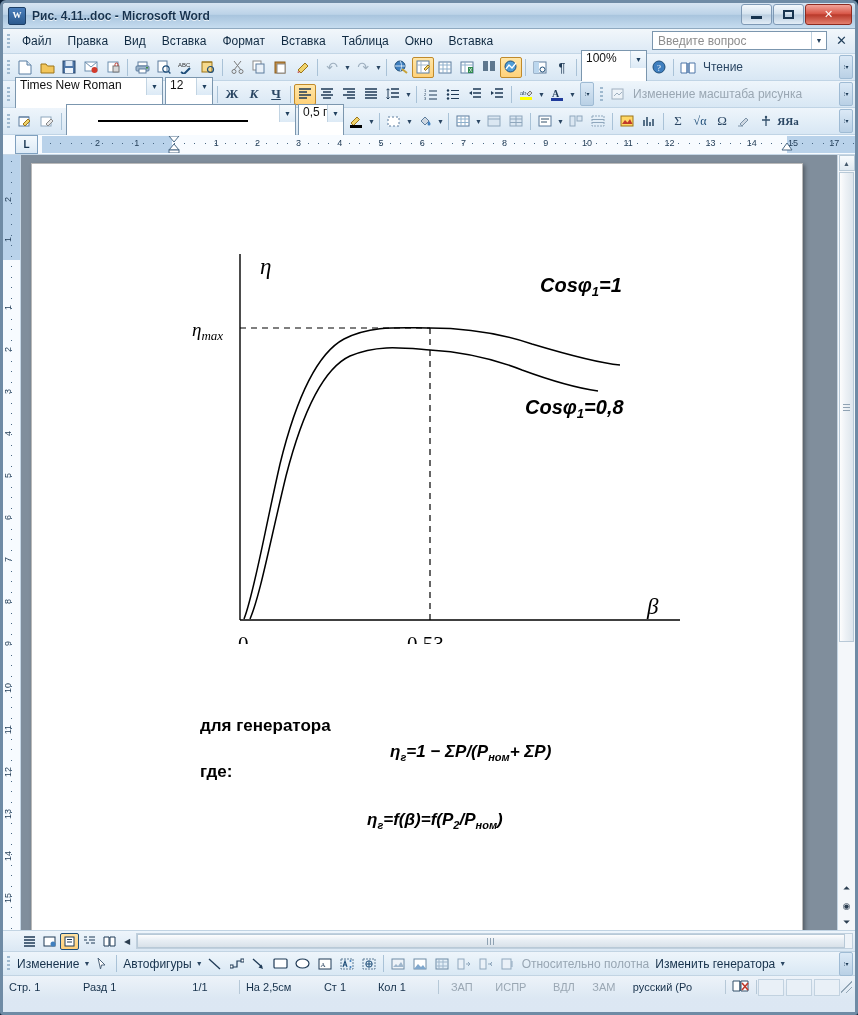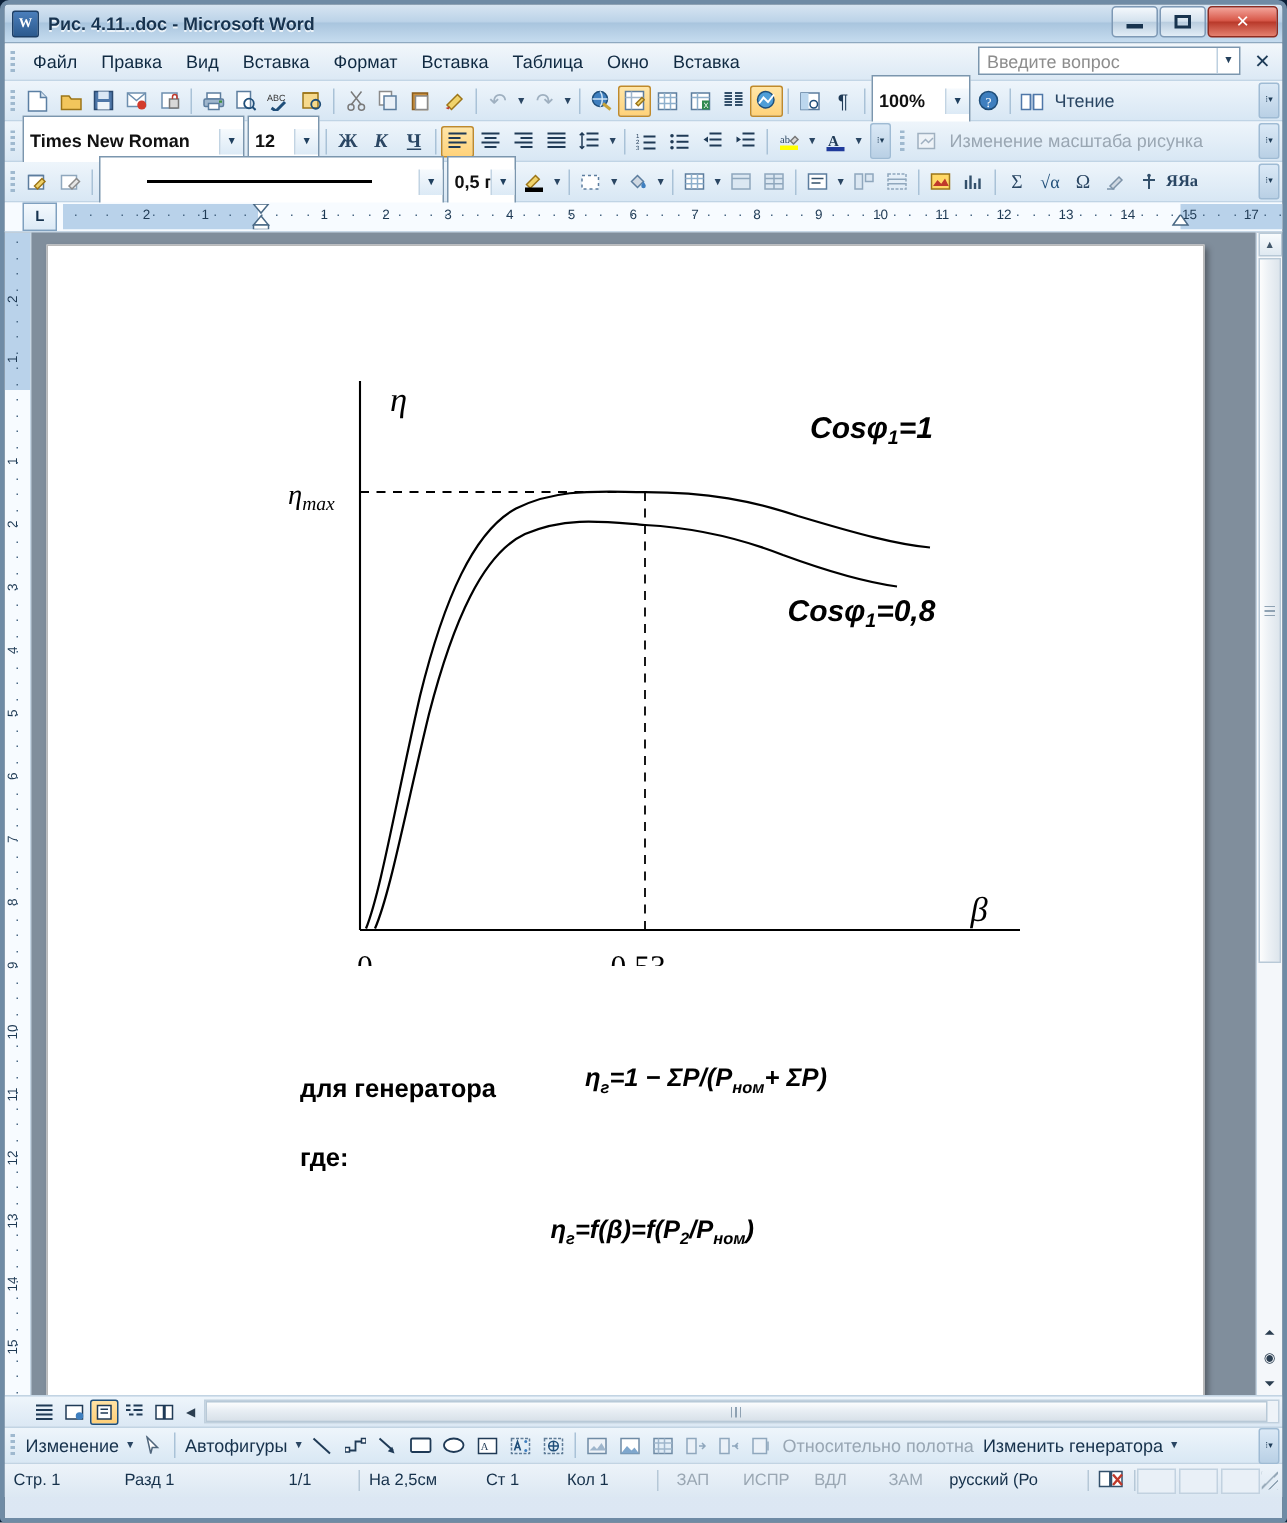--- a/index.html
+++ b/index.html
@@ -80,21 +80,21 @@
   .tb-btn{
     width:22px;height:21px;margin:0 0px;border:1px solid transparent;border-radius:2px;
     display:flex;align-items:center;justify-content:center;font-size:12px;color:#2a4663;
     box-sizing:border-box;
   }
   .tb-btn.on{border:1px solid #c08a2b;background:linear-gradient(180deg,#ffe6a8,#ffd27a);}
   .tb-sep{width:1px;height:17px;background:#a9c2d7;margin:0 3px;}
   .tb-drop{font-size:7px;color:#2a4663;width:9px;text-align:center;}
   .combo{
     height:34px;background:#fff;border:1px solid #7b96ae;box-sizing:border-box;
-    display:flex;align-items:center;margin:0 1px;font-weight:bold;
+    display:flex;margin:0 1px;
   }
   .combo .val{padding:0 4px;font-size:12px;color:#111;flex:1;white-space:nowrap;overflow:hidden;}
   .combo .cbtn{
     width:15px;height:17px;border-left:1px solid #c2d4e3;
     background:linear-gradient(180deg,#f6fafd,#dceaf6);
     display:flex;align-items:center;justify-content:center;font-size:7px;color:#20405f;
   }
   .tb-label{font-size:12px;color:#2a4663;padding:0 4px;white-space:nowrap;}
   .tb-label.dim{color:#9aa7b3;}
   .overflow{
@@ -900,21 +900,21 @@
 
           <text x="375" y="487" font-family="Liberation Serif, serif" font-size="21">0,53</text>
 
           <text x="508" y="128" font-family="Liberation Sans, sans-serif" font-style="italic" font-weight="bold" font-size="20">Cosφ<tspan font-size="13" dy="4">1</tspan><tspan font-size="20" dy="-4">=1</tspan></text>
 
           <text x="493" y="250" font-family="Liberation Sans, sans-serif" font-style="italic" font-weight="bold" font-size="20">Cosφ<tspan font-size="13" dy="4">1</tspan><tspan font-size="20" dy="-4">=0,8</tspan></text>
         </svg>
 
 
         <div class="formula" style="left:168px;top:552px;"><span class="up">для генератора</span></div>
-        <div class="formula" style="left:358px;top:545px;text-align:center;">η<sub>г</sub>=1 − ΣP/(P<sub>ном</sub>+ ΣP)</div>
+        <div class="formula" style="left:358px;top:578px;text-align:center;">η<sub>г</sub>=1 − ΣP/(P<sub>ном</sub>+ ΣP)</div>
 
         <div class="formula" style="left:168px;top:598px;"><span class="up">где:</span></div>
 
         <div class="formula" style="left:335px;top:646px;">η<sub>г</sub>=f(β)=f(P<sub>2</sub>/P<sub>ном</sub>)</div>
       </div>
     </div>
 
     <div id="vscroll">
       <div class="sb-arrow">
           <span>▲</span>
@@ -1077,21 +1077,21 @@
     <div class="st" style="min-width:62px;">Стр. 1</div>
     <div class="st" style="min-width:72px;">Разд 1</div>
     <div class="st" style="min-width:66px;text-align:center;">1/1</div>
     <div class="st-sep"></div>
     <div class="st" style="min-width:66px;">На 2,5см</div>
     <div class="st" style="min-width:42px;">Ст 1</div>
     <div class="st" style="min-width:54px;">Кол 1</div>
     <div class="st-sep"></div>
     <div class="st dim" style="min-width:34px;text-align:center;">ЗАП</div>
     <div class="st dim" style="min-width:40px;text-align:center;">ИСПР</div>
-    <div class="st dim" style="min-width:32px;text-align:left;">ВДЛ</div>
+    <div class="st dim" style="min-width:32px;text-align:right;">ВДЛ</div>
     <div class="st dim" style="min-width:34px;text-align:center;">ЗАМ</div>
     <div class="st" style="min-width:86px;">русский (Ро</div>
     <div class="st-sep"></div>
     <div class="st">
       <svg width="18" height="14" viewBox="0 0 18 14">
           <path d="M1 2h7v10H1zM9 2h7v10H9z" fill="#fff" stroke="#33506b"></path>
           <path d="M8 2v10" stroke="#33506b"></path>
           <path d="M10 4l6 7M16 4l-6 7" stroke="#c0392b" stroke-width="1.6"></path>
         </svg>
     </div>

